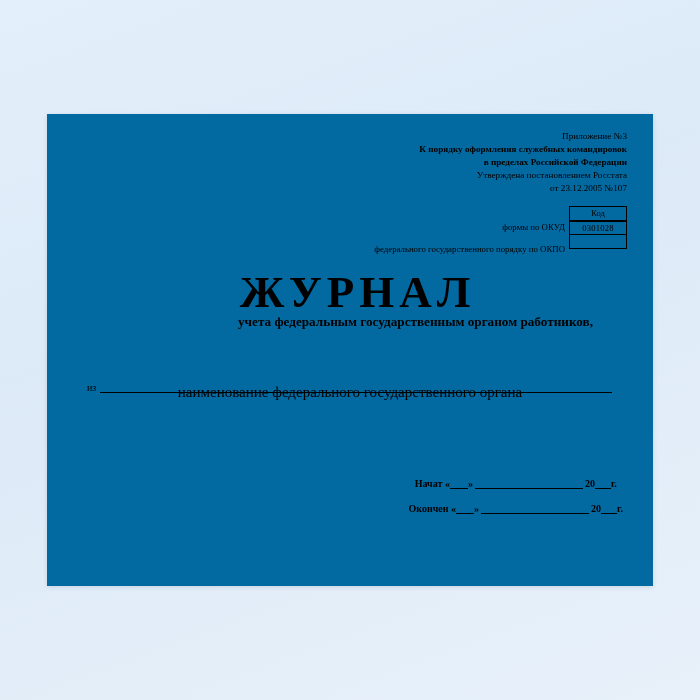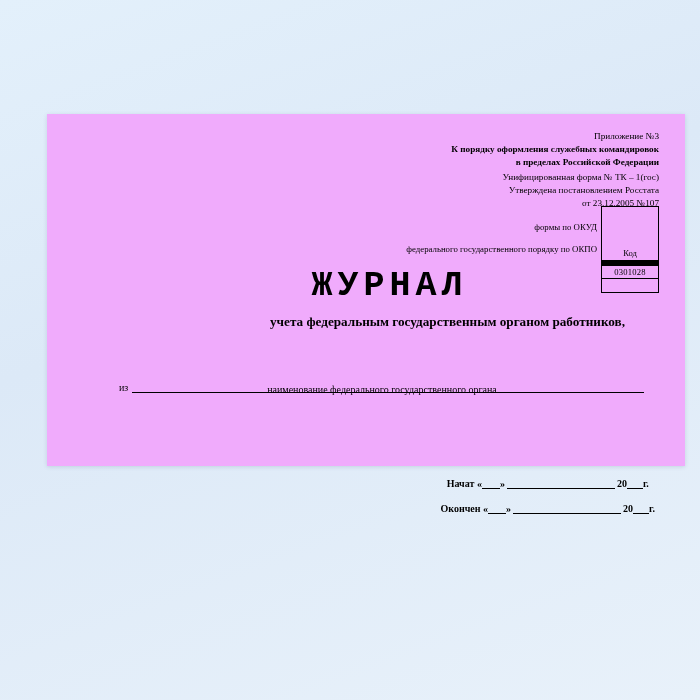--- a/index.html
+++ b/index.html
@@ -16,24 +16,23 @@
   .stage {
     position: relative;
     width: 700px;
     height: 700px;
   }
   .page {
     position: absolute;
     left: 47px;
     top: 114px;
     width: 606px;
-    height: 352px;
-    background: #f0abfc;
+    height: 472px;
+    background: #0369a1;
     box-shadow: 0 1px 4px rgba(60, 90, 130, 0.18);
-    padding-left: 32px;
   }
   .inner {
     position: relative;
     width: 100%;
     height: 100%;
     padding: 0;
     box-sizing: border-box;
   }
 
   
@@ -59,23 +58,22 @@
     position: absolute;
     right: 26px;
     top: 92px;
     width: 56px;
     border: 1px solid #000;
     font-size: 8.6px;
     text-align: center;
     line-height: 1.25;
   }
   .codebox .c-head {
-    border-bottom: 6px solid #000000;
+    border-bottom: 2px solid #000000;
     padding: 1px 0;
-    margin-top: 40px;
   }
   .codebox .c-val {
     padding: 1px 0;
     letter-spacing: 0.2px;
   }
   .codebox .c-empty {
     border-top: 1px solid #000;
     padding: 1px 0;
     height: 11px;
   }
@@ -94,23 +92,23 @@
     white-space: nowrap;
   }
 
   
   .title {
     position: absolute;
     left: 15px;
     right: 0;
     top: 152px;
     text-align: center;
-    font-family: Liberation Mono, monospace;
-    font-weight: bold;
-    font-size: 35px;
+    font-family: Liberation Serif, serif;
+    font-weight: bold;
+    font-size: 45px;
     letter-spacing: 5px;
     color: #000;
   }
   .subtitle {
     position: absolute;
     left: 60px;
     right: 60px;
     top: 198px;
     text-align: right;
     font-weight: bold;
@@ -139,21 +137,21 @@
     border-bottom: 1px solid #000;
     height: 11px;
     margin-left: 4px;
   }
   .fromcap {
     position: absolute;
     left: 40px;
     right: 40px;
     top: 270px;
     text-align: center;
-    font-size: 10px;
+    font-size: 15px;
     color: #000;
   }
 
   
   .bottom {
     position: absolute;
     right: 30px;
     top: 348px;
     font-size: 10px;
     text-align: center;
@@ -200,21 +198,20 @@
 <body>
 
 <div class="stage">
   <div class="page">
     <div class="inner">
 
       <div class="hdr">
         <div class="l1">Приложение №3</div>
         <div class="l2">К порядку оформления служебных командировок</div>
         <div class="l3">в пределах Российской Федерации</div>
-        <div class="l4">Унифицированная форма № ТК – 1(гос)</div>
         <div class="l5">Утверждена постановлением Росстата</div>
         <div class="l6">от 23.12.2005     №107</div>
       </div>
 
       <div class="codebox">
         <div class="c-head">Код</div>
         <div class="c-val">0301028</div>
         <div class="c-empty"></div>
       </div>
 

